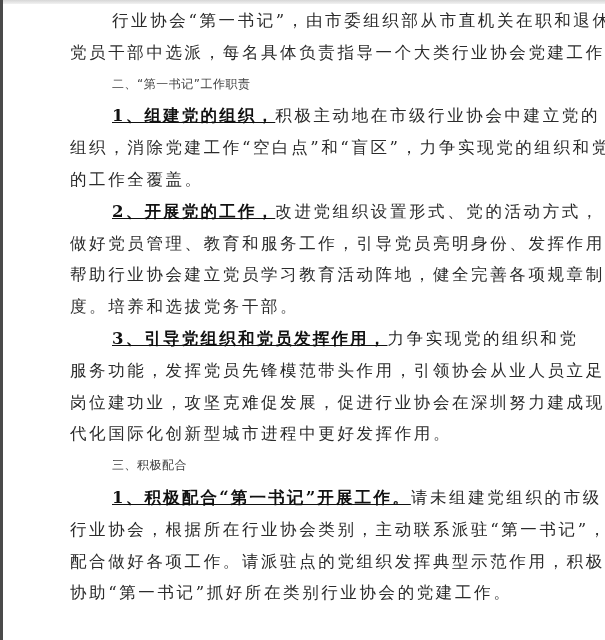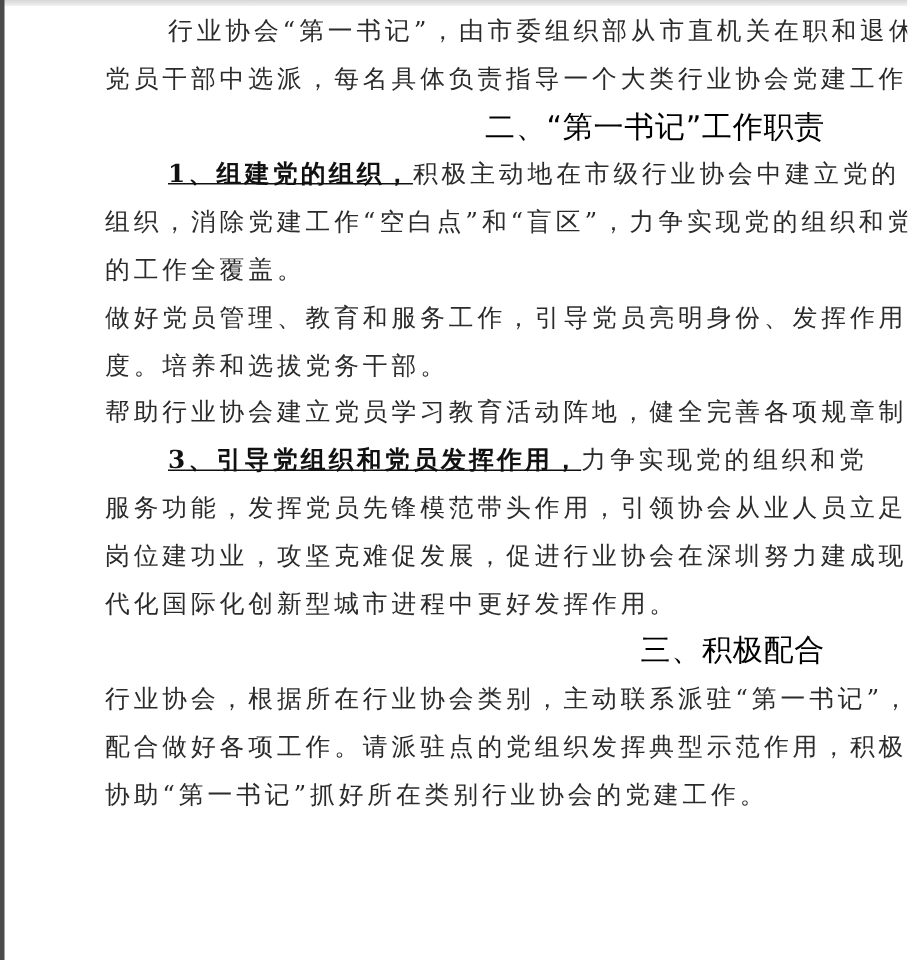--- a/index.html
+++ b/index.html
@@ -40,24 +40,23 @@
     line-height: 31.8px;
     white-space: nowrap;
     font-family: "DejaVu Serif", "Liberation Serif", serif;
     font-size: 16.5px;
     letter-spacing: 2.6px;
     color: #2b2b2b;
   }
   .indent { padding-left: 42px; }
   .heading {
     font-family: "DejaVu Sans", "Liberation Sans", sans-serif;
-    font-size: 20px;
+    font-size: 12px;
     letter-spacing: 0.5px;
-    color: #000000;
-    text-align: right;
+    color: #404040;
   }
   .bold {
     font-weight: bold;
     color: #111111;
     letter-spacing: 2.2px;
     text-decoration: underline;
   }
 </style>
 </head>
 <body>
@@ -72,31 +71,37 @@
     <div class="line">党员干部中选派，每名具体负责指导一个大类行业协会党建工作</div>
 
     <div class="line indent heading">二、“第一书记”工作职责</div>
 
     <div class="line indent">
       <span class="bold">1、组建党的组织，</span><span>积极主动地在市级行业协会中建立党的</span>
     </div>
     <div class="line">组织，消除党建工作“空白点”和“盲区”，力争实现党的组织和党</div>
     <div class="line">的工作全覆盖。</div>
 
+    <div class="line indent">
+      <span class="bold">2、开展党的工作，</span><span>改进党组织设置形式、党的活动方式，</span>
+    </div>
     <div class="line">做好党员管理、教育和服务工作，引导党员亮明身份、发挥作用。</div>
+    <div class="line">帮助行业协会建立党员学习教育活动阵地，健全完善各项规章制</div>
     <div class="line">度。培养和选拔党务干部。</div>
-    <div class="line">帮助行业协会建立党员学习教育活动阵地，健全完善各项规章制</div>
 
     <div class="line indent">
       <span class="bold">3、引导党组织和党员发挥作用，</span><span>力争实现党的组织和党</span>
     </div>
     <div class="line">服务功能，发挥党员先锋模范带头作用，引领协会从业人员立足</div>
     <div class="line">岗位建功业，攻坚克难促发展，促进行业协会在深圳努力建成现</div>
     <div class="line">代化国际化创新型城市进程中更好发挥作用。</div>
 
     <div class="line indent heading">三、积极配合</div>
 
+    <div class="line indent">
+      <span class="bold">1、积极配合“第一书记”开展工作。</span><span>请未组建党组织的市级</span>
+    </div>
     <div class="line">行业协会，根据所在行业协会类别，主动联系派驻“第一书记”，</div>
     <div class="line">配合做好各项工作。请派驻点的党组织发挥典型示范作用，积极</div>
     <div class="line">协助“第一书记”抓好所在类别行业协会的党建工作。</div>
 
   </div>
 </div>
 
 </body></html>

